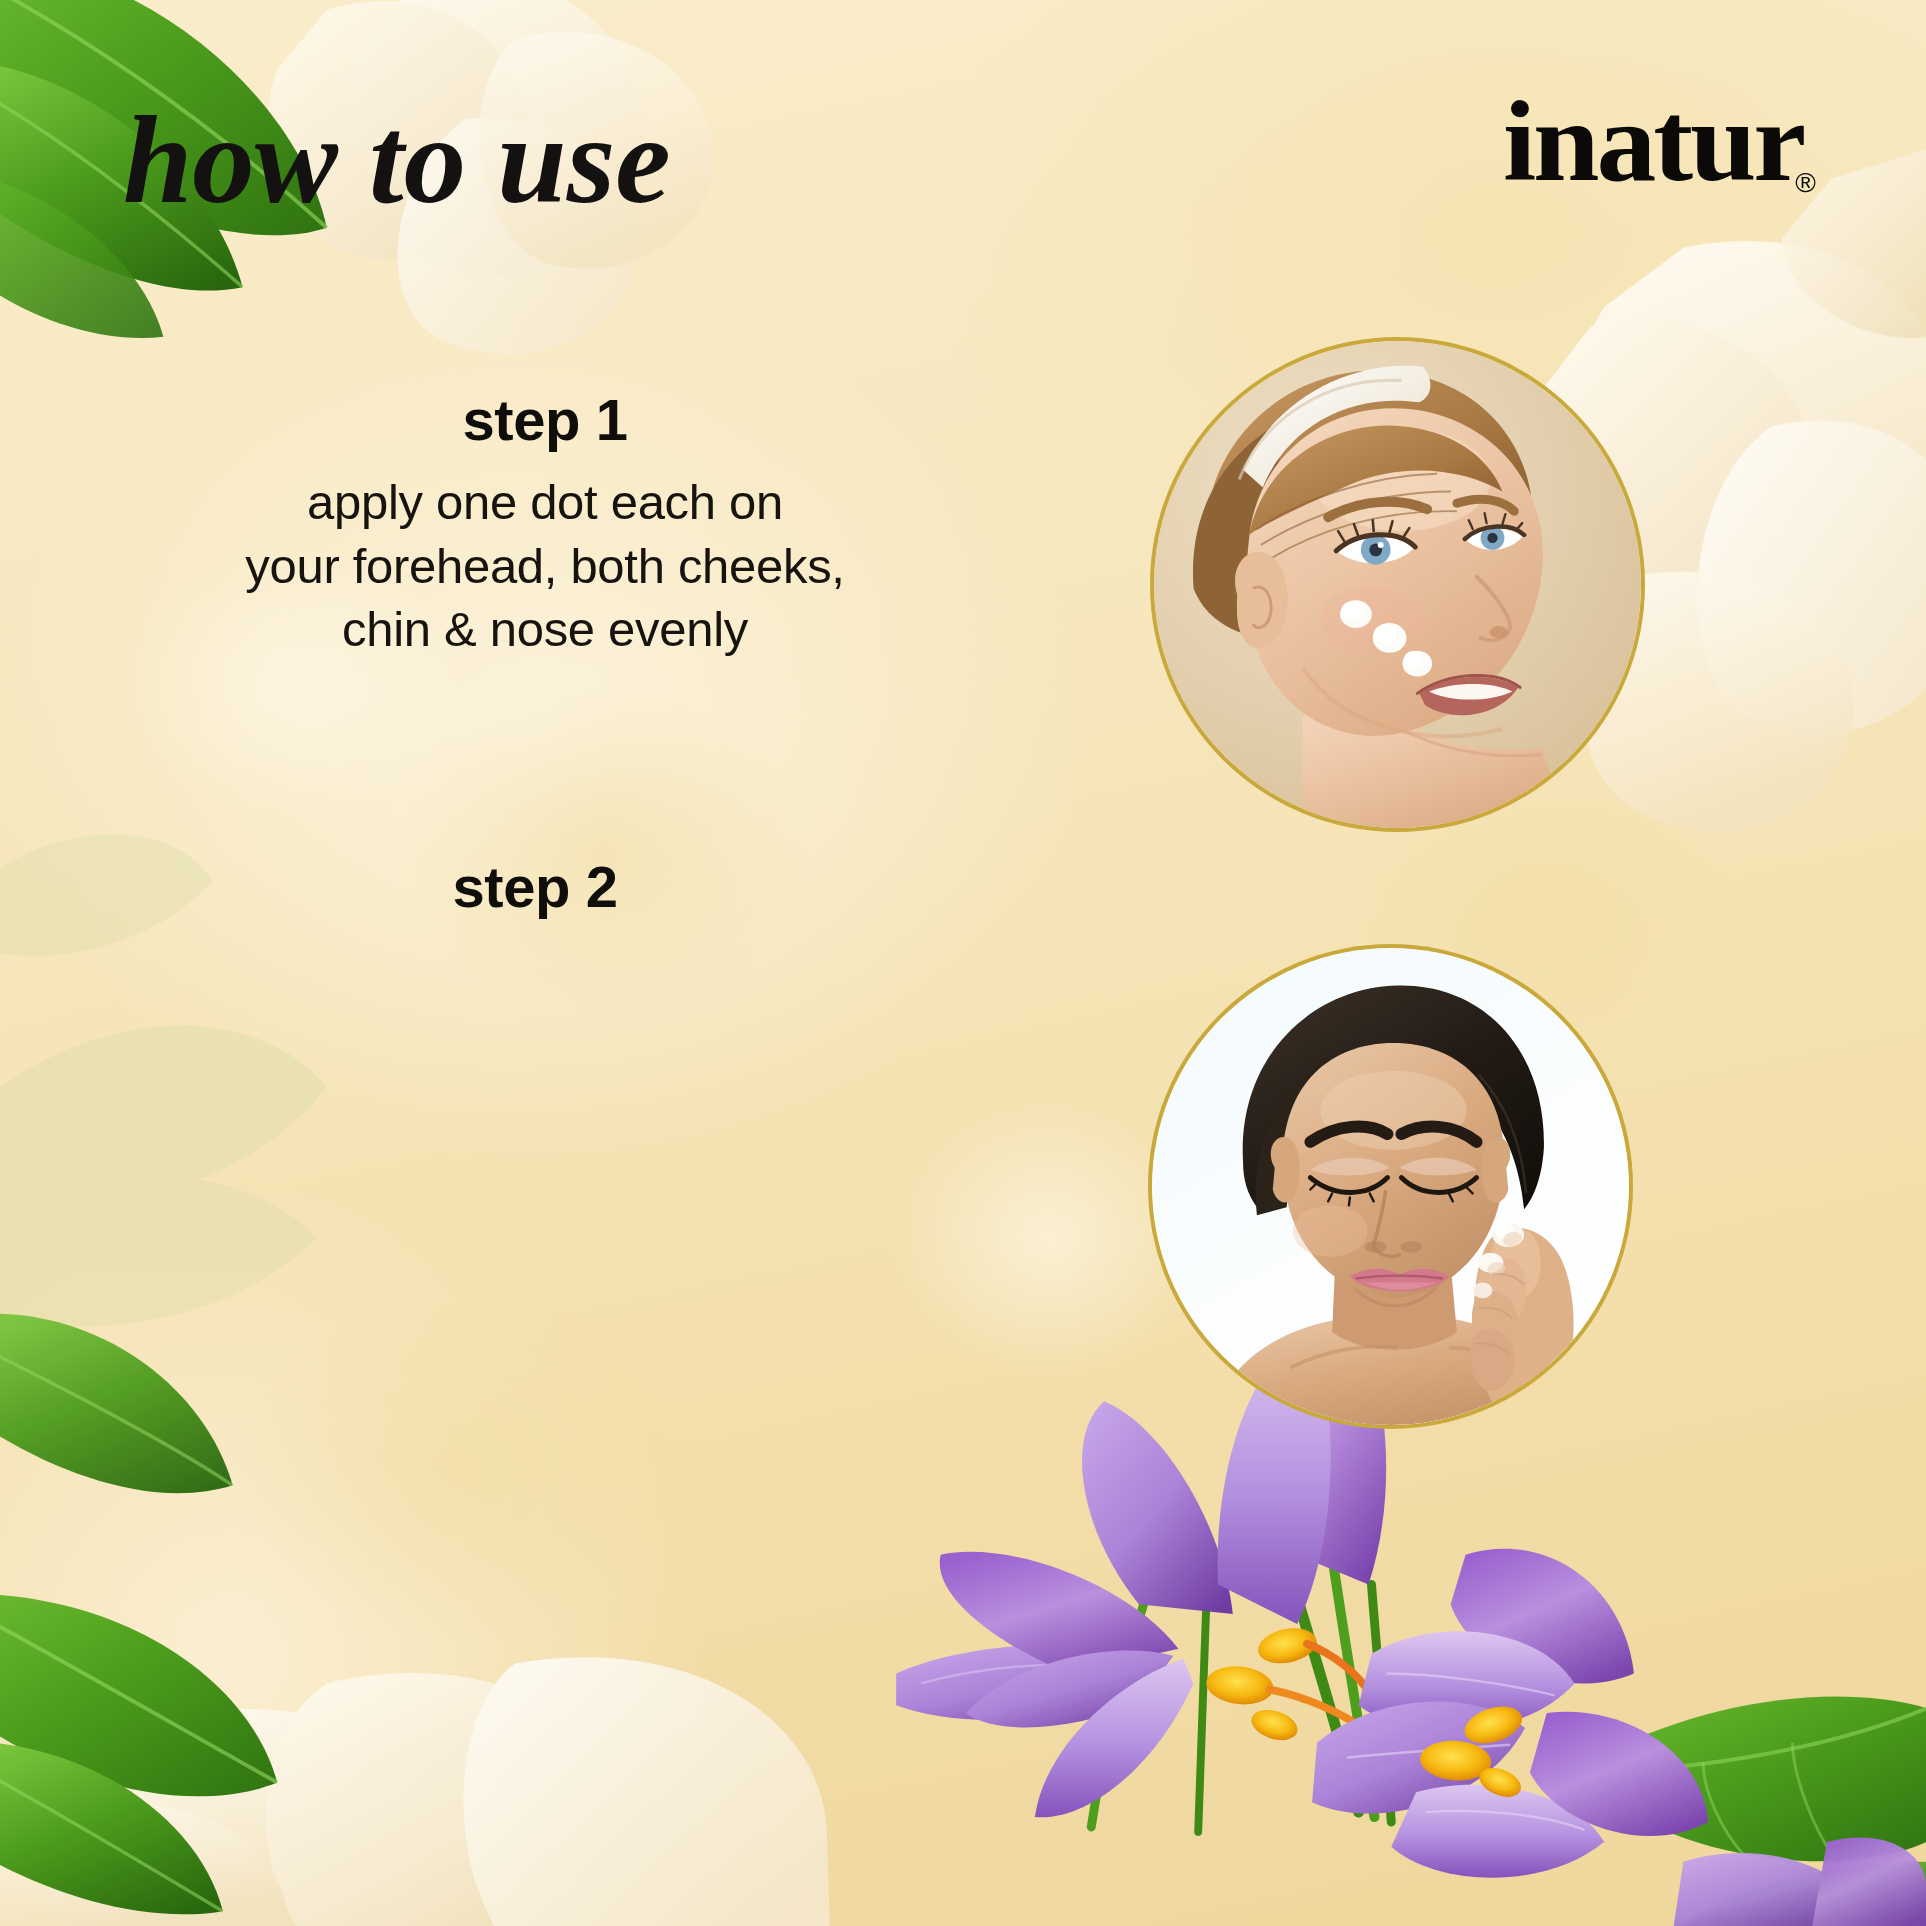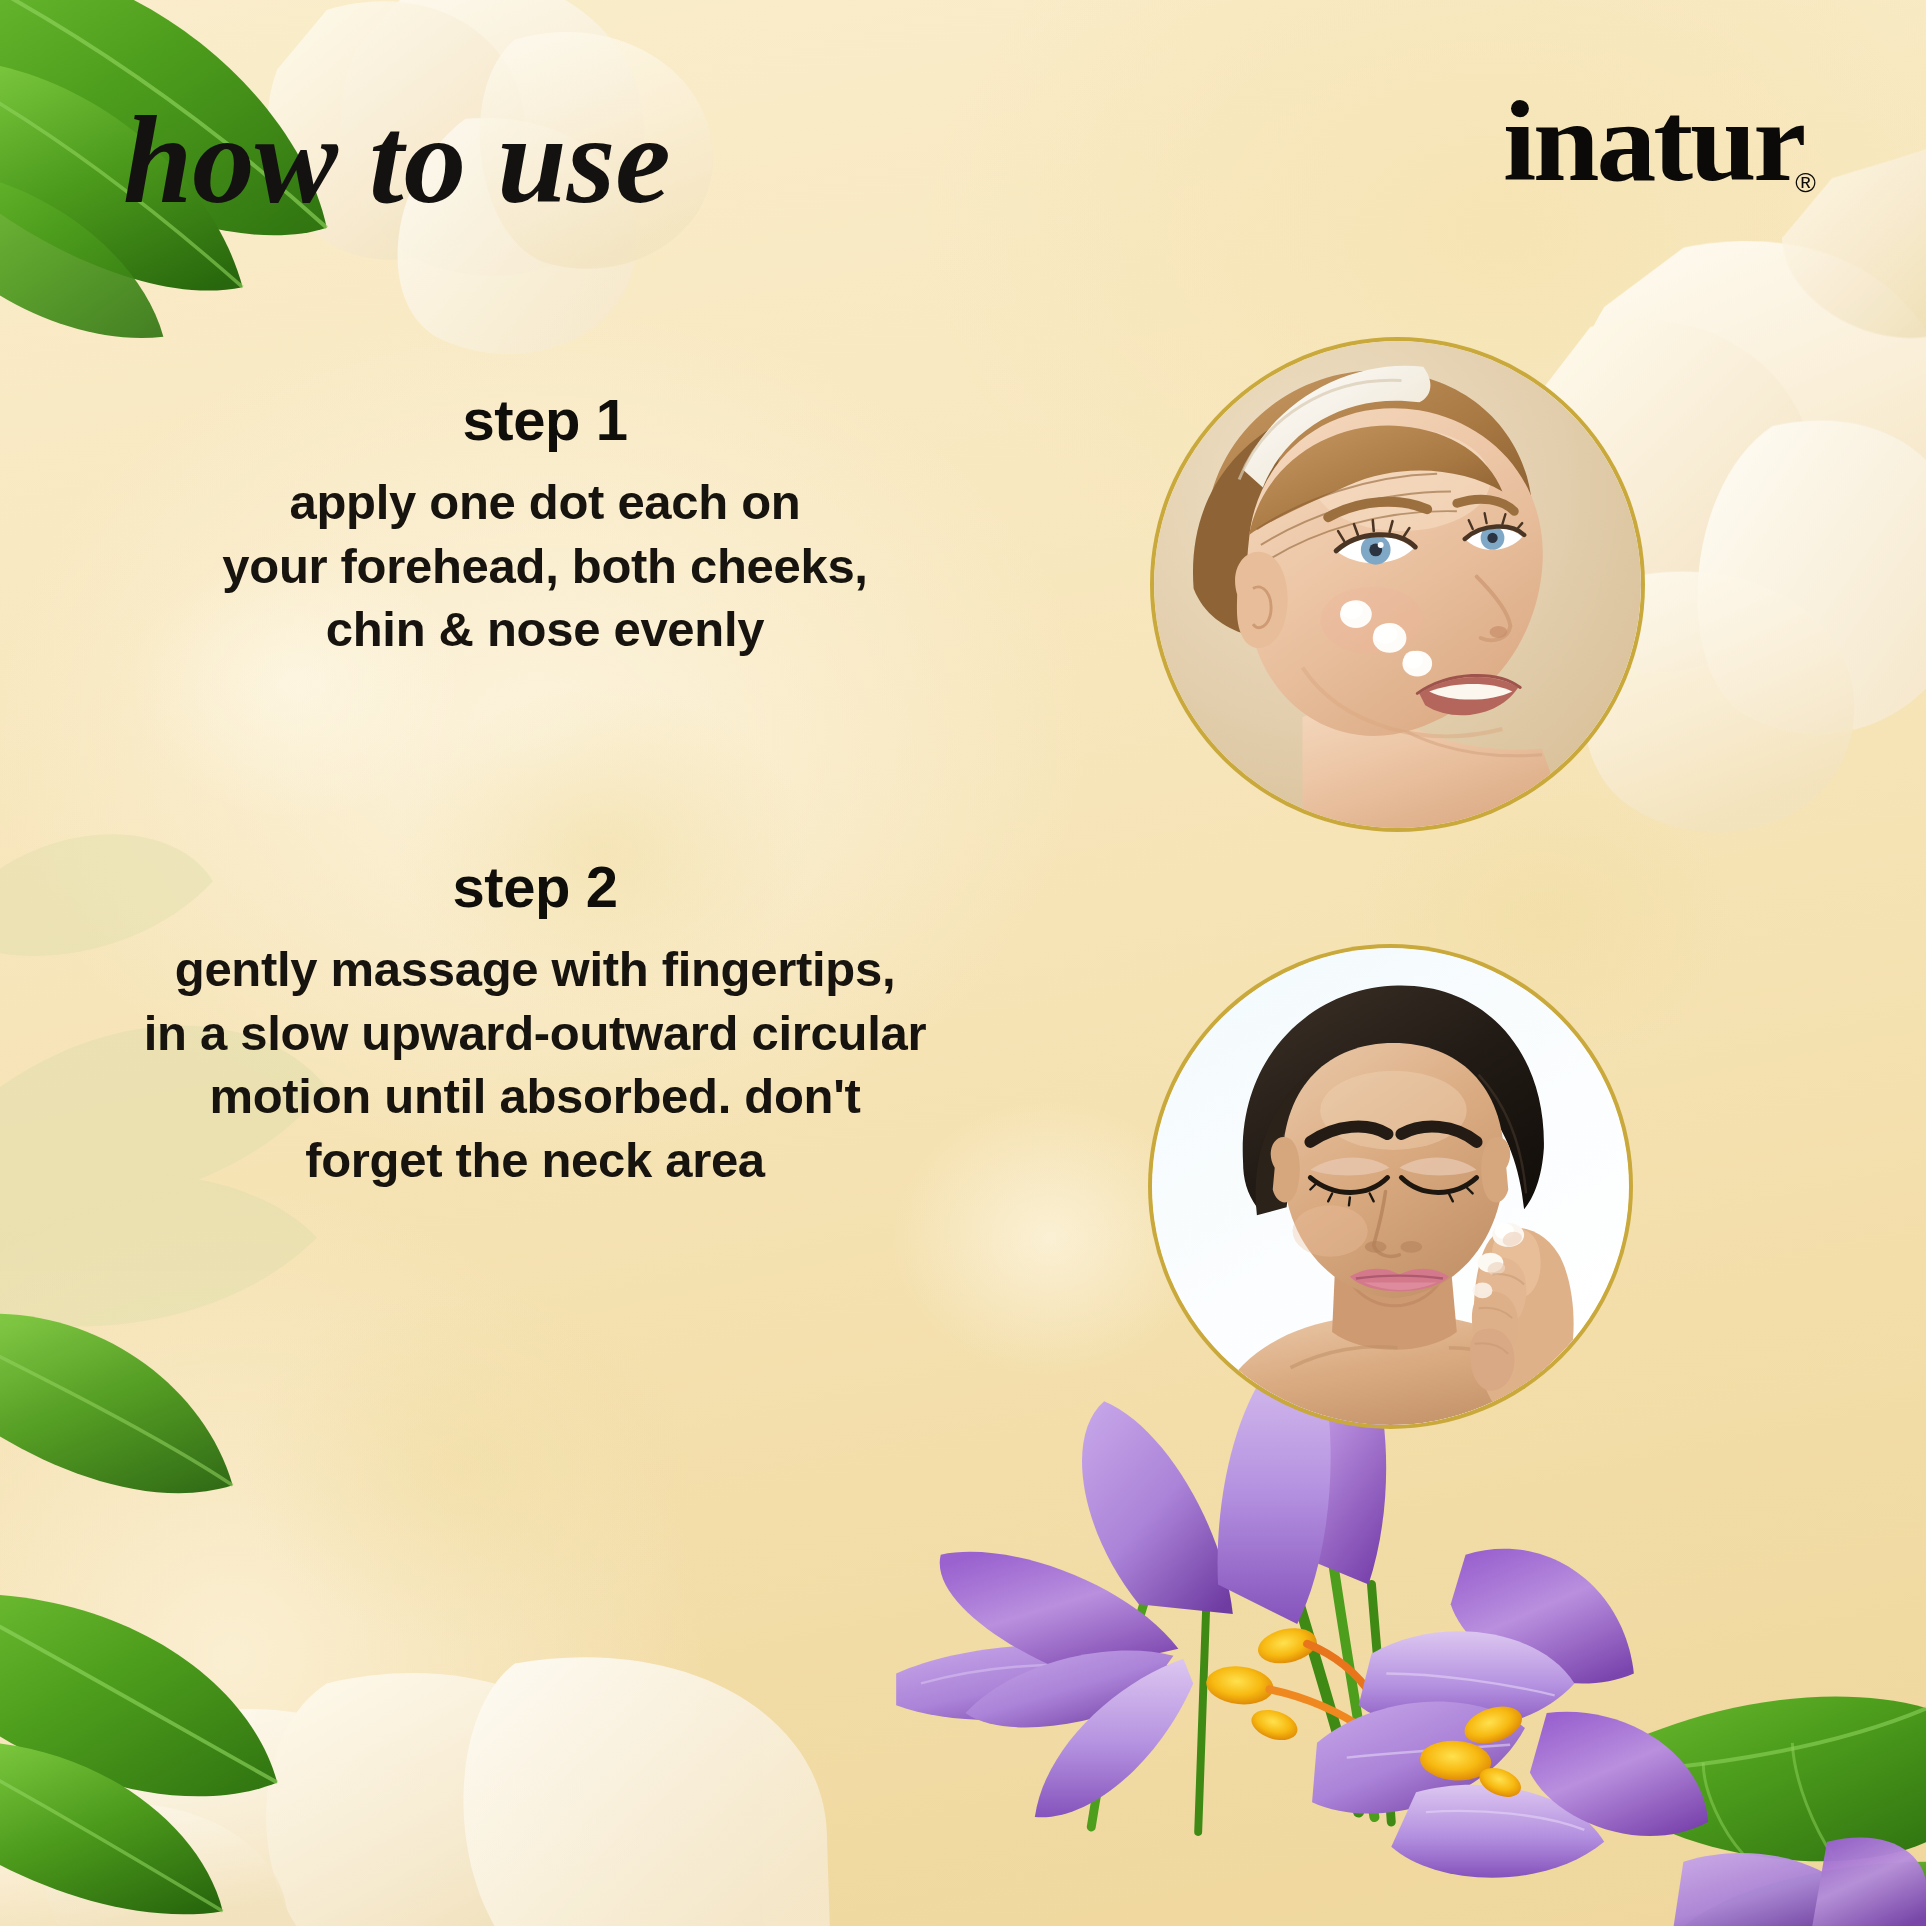--- a/index.html
+++ b/index.html
@@ -66,21 +66,21 @@
 
   .step-title {
     font-size:58px;
     font-weight:700;
     letter-spacing:-0.4px;
     margin-bottom:18px;
     color:#100E0B;
   }
   .step-body {
     font-size:49px;
-    font-weight:700;
+    font-weight:400;
     line-height:1.30;
     letter-spacing:-0.3px;
     color:#17140F;
   }
   .step-body .ln { display:block; }
 
   
   .photo-circle {
     position:absolute;
     border-radius:50%;
@@ -305,26 +305,20 @@
   <div class="step-title">step 1</div>
   <div class="step-body">
     <span class="ln">apply one dot each on</span>
     <span class="ln">your forehead, both cheeks,</span>
     <span class="ln">chin &amp; nose evenly</span>
   </div>
 </div>
 
 <div class="step-block" id="step2-block">
   <div class="step-title">step 2</div>
-  <div class="step-body">
-    <span class="ln">gently massage with fingertips,</span>
-    <span class="ln">in a slow upward-outward circular</span>
-    <span class="ln">motion until absorbed. don't</span>
-    <span class="ln">forget the neck area</span>
-  </div>
 </div>
 
 <div class="photo-circle" id="photo1">
   <svg viewBox="0 0 492 492">
     <defs>
       <radialGradient id="bg1" cx="35%" cy="30%" r="85%">
         <stop offset="0%" stop-color="#EFE0C6"></stop>
         <stop offset="55%" stop-color="#E3CFAE"></stop>
         <stop offset="100%" stop-color="#D7BE96"></stop>
       </radialGradient>

